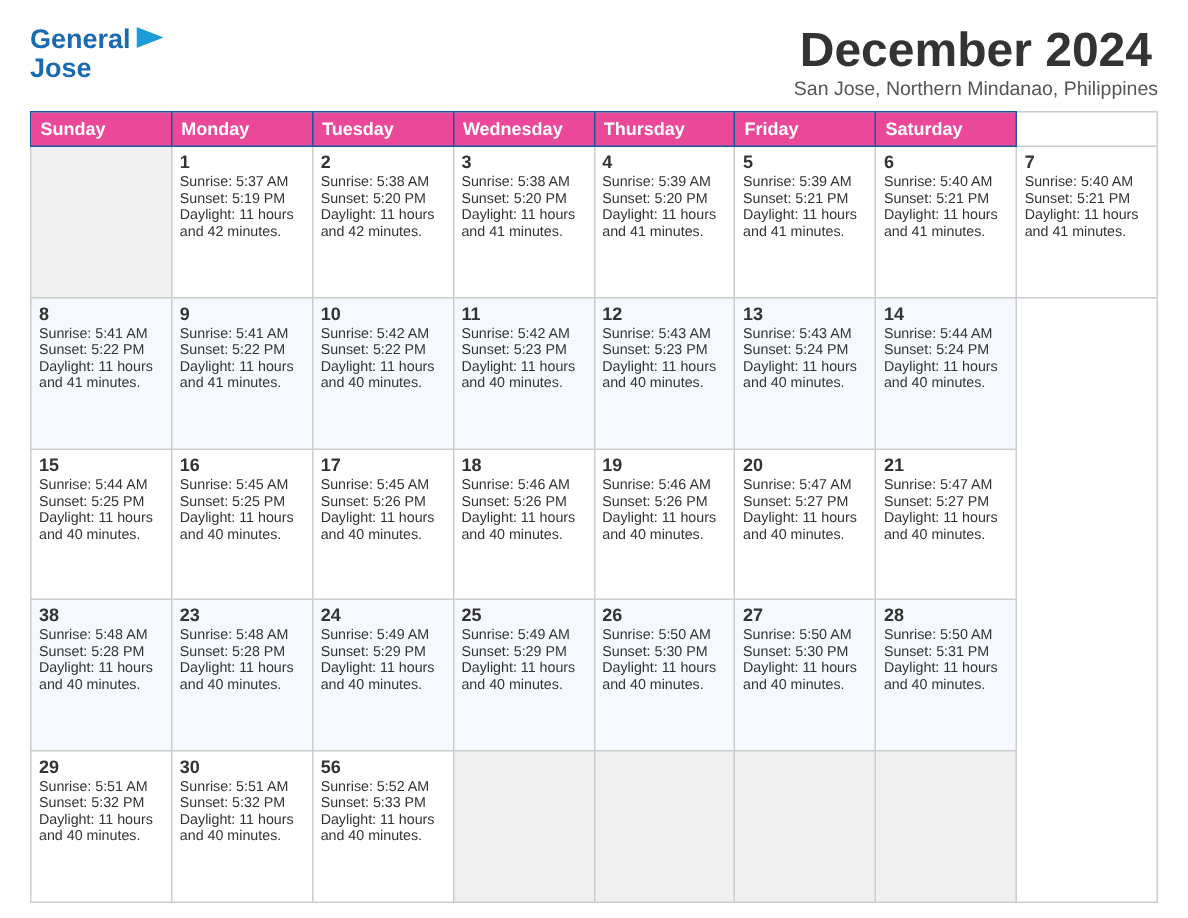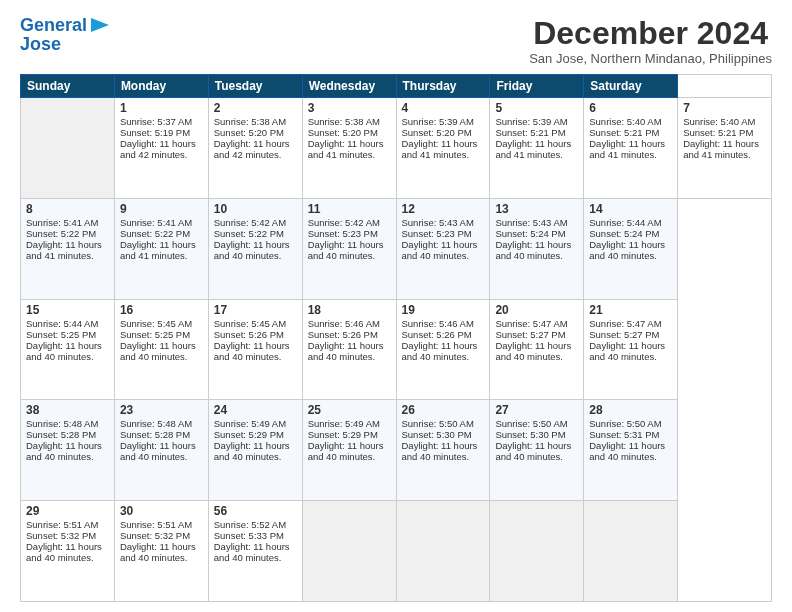--- a/index.html
+++ b/index.html
@@ -44,21 +44,21 @@
       text-align: right;
     }
     .calendar {
       flex: 1;
       border: 1px solid #ccc;
       border-collapse: collapse;
       width: 100%;
       table-layout: fixed;
     }
     .calendar th {
-      background-color: #0c4a6e;
+      background-color: #ec4899;
       color: #fff;
       font-size: 12px;
       font-weight: bold;
       text-align: left;
       padding: 4px 6px;
       border: 1px solid #1558a0;
     }
     .calendar td {
       border: 1px solid #ccc;
       vertical-align: top;

